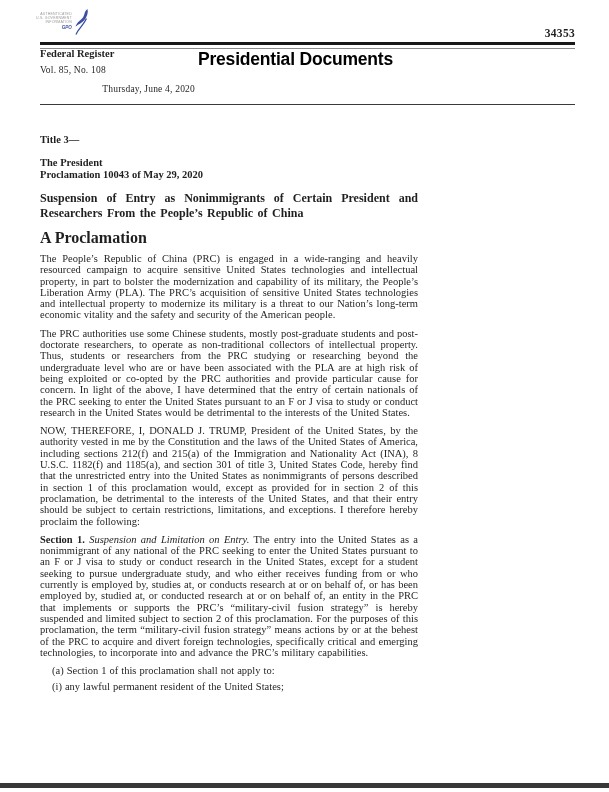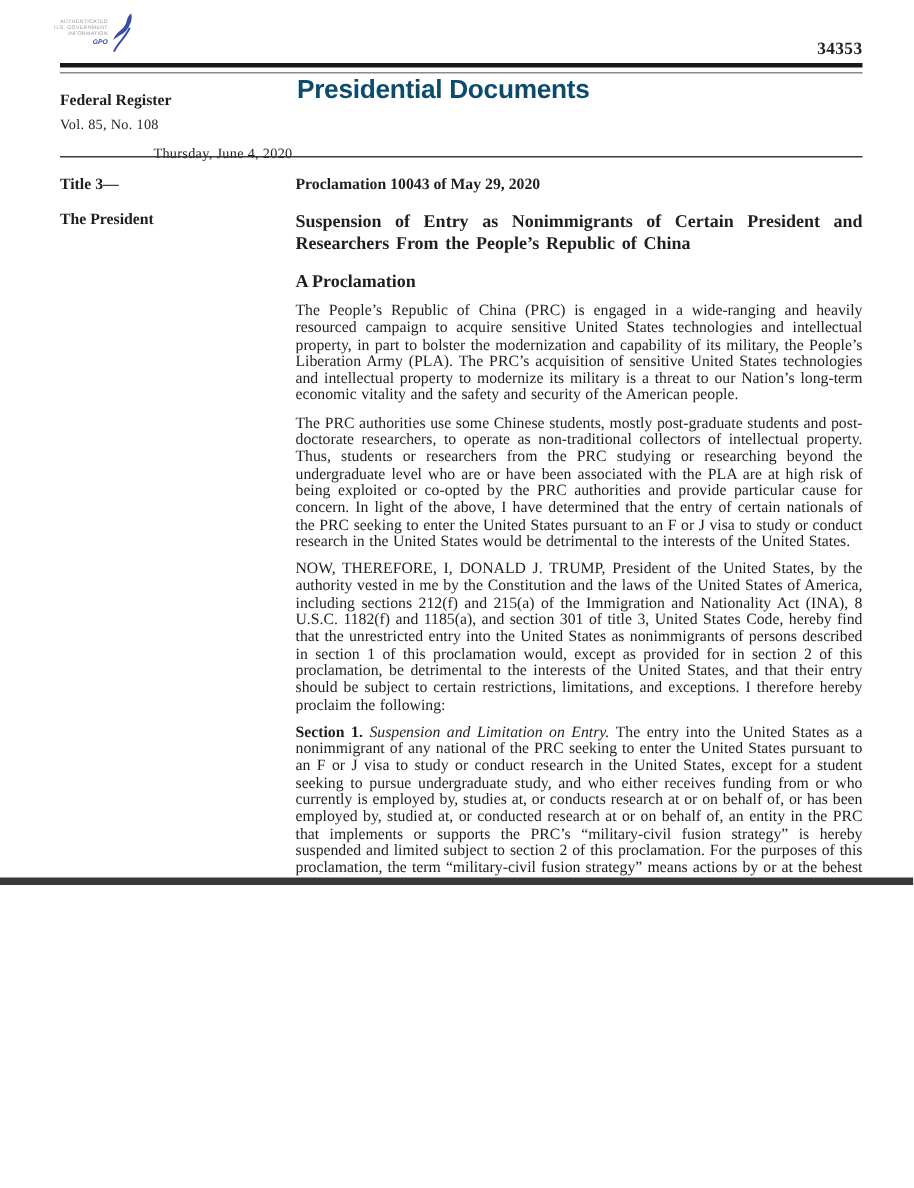--- a/index.html
+++ b/index.html
@@ -1,19 +1,19 @@
 <!DOCTYPE html>
 <html><head>
 <meta charset="utf-8">
 <style>
   html, body { margin: 0; padding: 0; background: #ffffff; }
   .page {
     position: relative;
     width: 609px;
-    height: 590px;
+    height: 788px;
     background: #ffffff;
     overflow: hidden;
     font-family: "Liberation Serif", serif;
     color: #1f1f1f;
   }
 
   
   .logo { position: absolute; left: 36px; top: 8px; display: flex; align-items: flex-start; }
   .logo-text { text-align: right; margin-right: 1px; margin-top: 4px; }
   .logo-line {
@@ -29,48 +29,48 @@
 
   
   .page-number {
     position: absolute; top: 27px; right: 34px;
     font-size: 11.5px; font-weight: bold; letter-spacing: 0.3px;
   }
   .rule-double { position: absolute; left: 40px; right: 34px; top: 42px; }
   .rule-thick { height: 3px; background: #181818; }
   .rule-thin  { height: 1px; background: #8a8a8a; margin-top: 3px; }
 
-  .masthead-left { position: absolute; left: 40px; top: 62px; width: 155px; }
+  .masthead-left { position: absolute; left: 40px; top: 48px; width: 155px; }
   .fr-title { font-size: 10.5px; font-weight: bold; margin-bottom: 6px; }
   .fr-vol   { font-size: 9.5px; margin-bottom: 9px; letter-spacing: 0.2px; }
   .fr-date  { font-size: 9.5px; letter-spacing: 0.2px; text-align: right; }
 
   .masthead-section {
     position: absolute; left: 198px; top: 49px;
     font-family: "Liberation Sans", sans-serif;
     font-weight: bold; font-size: 17.5px; letter-spacing: -0.2px;
-    color: #0c4a6e;
+    color: #000000;
   }
   .rule-sub { position: absolute; left: 40px; right: 34px; top: 104px; height: 1px; background: #3a3a3a; }
 
   
-  .content { position: absolute; left: 40px; top: 118px; width: 535px; display: flex; }
+  .content { position: absolute; left: 40px; top: 134px; width: 535px; display: flex; flex-direction: column; }
   .margin-col { width: 157px; flex-shrink: 0; }
   .margin-title { font-size: 10.5px; font-weight: bold; line-height: 12px; margin-bottom: 11px; }
   .margin-president { font-size: 10.5px; font-weight: bold; line-height: 12px; }
 
   .main-col { width: 378px; }
   .proc-line { font-size: 10.5px; font-weight: bold; line-height: 12px; }
   .doc-title {
     margin-top: 10px;
     font-size: 12px; font-weight: bold; line-height: 15px;
     text-align: justify; word-spacing: 1.5px;
   }
   .by-line { margin-top: 27px; font-size: 10.5px; font-weight: bold; line-height: 12px; }
-  .a-proclamation { margin-top: 11px; font-size: 12px; font-weight: bold; line-height: 12px; margin-bottom: 9px; }
+  .a-proclamation { margin-top: 11px; font-size: 16px; font-weight: bold; line-height: 12px; margin-bottom: 9px; }
 
   .body-text p {
     margin: 0 0 7px 0;
     font-size: 10.5px; line-height: 11.3px;
     text-align: justify;
     word-spacing: 0.4px;
   }
   .b { font-weight: bold; }
   .i { font-style: italic; }
   .indent { text-indent: 12px; margin-bottom: 5px !important; }

